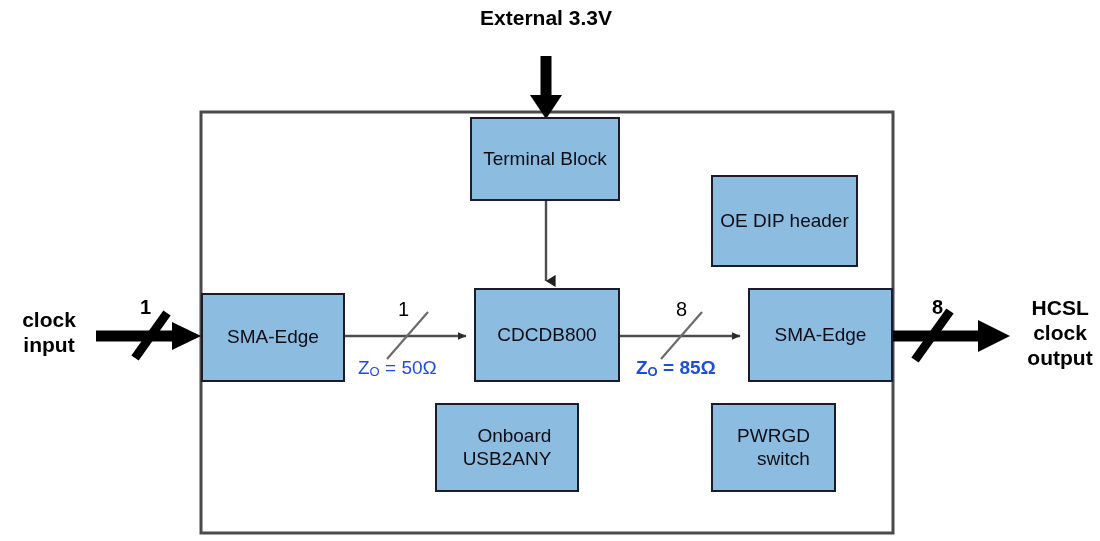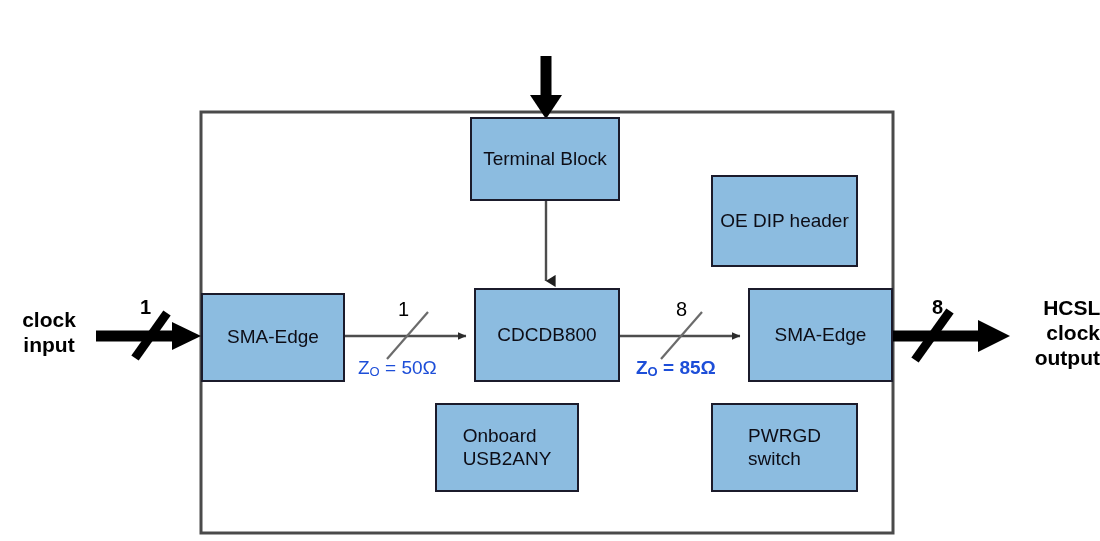--- a/index.html
+++ b/index.html
@@ -25,21 +25,21 @@
     height: 541px;
   }
   .blk {
     position: absolute;
     box-sizing: border-box;
     background: #8CBCE0;
     border: 2px solid #1b1b2b;
     display: flex;
     align-items: center;
     justify-content: center;
-    text-align: left;
+    text-align: right;
     color: #0d0d16;
     font-family: "Liberation Sans", sans-serif;
     font-size: 19px;
     line-height: 1.18;
     letter-spacing: 0px;
     z-index: 3;
   }
   .blk span { display: block; }
   .ext-label {
     position: absolute;
@@ -123,27 +123,31 @@
       <line x1="661" y1="359" x2="702" y2="312" stroke="#6b6b6b" stroke-width="2.2"></line>
     </g>
 
     <g>
       <line x1="893" y1="336" x2="985" y2="336" stroke="#000000" stroke-width="11"></line>
       <path d="M978,320 L1010,336 L978,352 z" fill="#000000"></path>
       <line x1="915" y1="360" x2="950" y2="311" stroke="#000000" stroke-width="9"></line>
     </g>
   </svg>
 
+  <div class="ext-label" style="left:466px; top:6px; width:160px;">
+    <span>External</span>
+    <span>3.3V</span>
+  </div>
 
   <div class="io-label" style="left:6px; top:308px; width:86px; text-align:center;">
     <span>clock</span>
     <span>input</span>
   </div>
 
-  <div class="io-label" style="left:1020px; top:296px; width:80px; text-align:right;">
+  <div class="io-label" style="left:1020px; top:296px; width:80px; text-align:center;">
     <span>HCSL</span>
     <span>clock</span>
     <span>output</span>
   </div>
 
   <div class="bus-num" style="left:140px; top:296px;">1</div>
 
   <div class="bus-num thin" style="left:398px; top:298px;">1</div>
 
   <div class="bus-num thin" style="left:676px; top:298px;">8</div>
@@ -179,20 +183,20 @@
   </div>
 
 
   <div class="blk" style="left:389px; top:403px; width:144px; height:89px;margin-left:46px;">
     <div>
       <span>Onboard</span>
       <span>USB2ANY</span>
     </div>
   </div>
 
-  <div class="blk" style="left:711px; top:403px; width:147px; height:89px;">
+  <div class="blk" style="left:711px; top:403px; width:125px; height:89px;">
     <div>
       <span>PWRGD</span>
       <span>switch</span>
     </div>
   </div>
 
 </div>
 
 </body></html>

